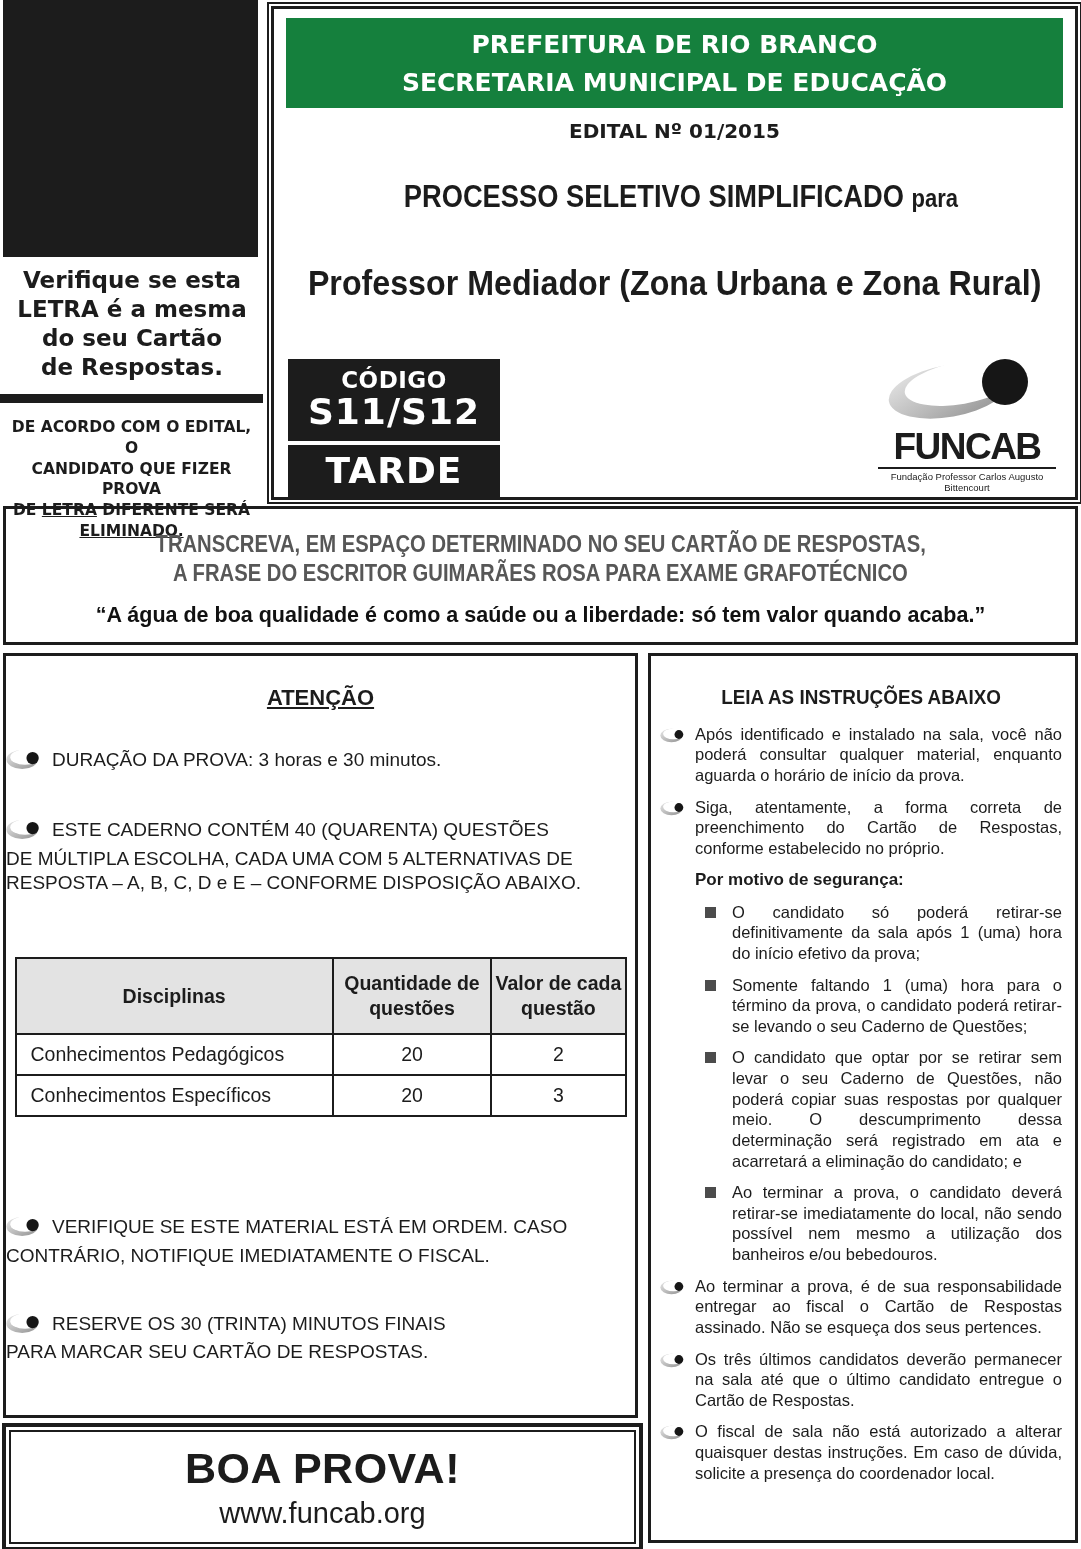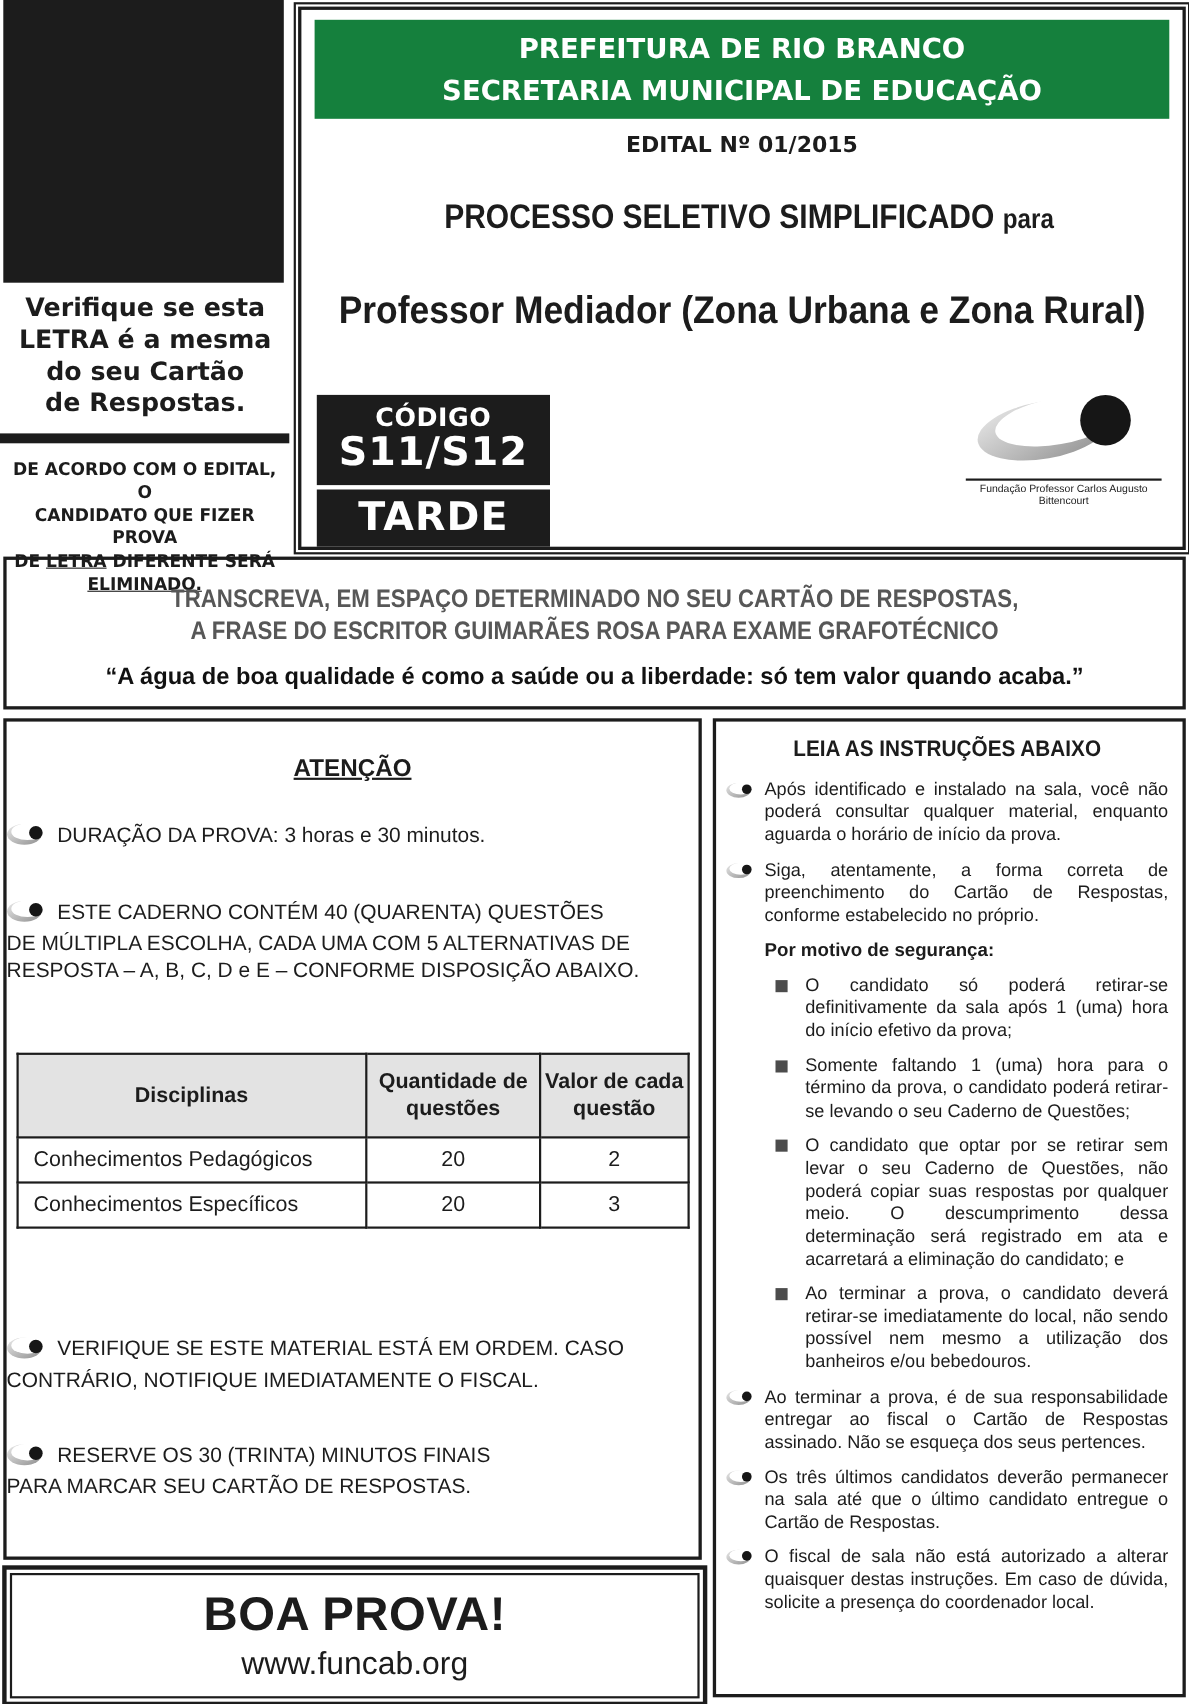--- a/index.html
+++ b/index.html
@@ -62,21 +62,21 @@
   #disc-table td.left{text-align:left;padding-left:14px;}
   .col-disc{width:52%;} .col-qtd{width:26%;} .col-val{width:22%;}
 
   
   #boa-prova-box{left:2px;top:1423px;width:633px;height:120px;border:4px solid #1c1c1c;}
   #boa-prova-box .inner-frame{position:absolute;left:3px;top:3px;right:3px;bottom:3px;border:2px solid #1c1c1c;text-align:center;}
   #boa-prova-text{margin-top:12px;font-weight:bold;font-size:43px;letter-spacing:0.5px;}
   #site-text{margin-top:4px;font-size:29px;}
 
   
-  #instrucoes-panel{left:648px;top:653px;width:430px;height:890px;border:3px solid #1c1c1c;overflow:hidden;padding:12px 13px 0 9px;box-sizing:border-box;font-size:16.5px;line-height:1.25;}
+  #instrucoes-panel{left:648px;top:653px;width:430px;height:890px;border:3px solid #1c1c1c;overflow:hidden;padding:28px 13px 0 9px;box-sizing:border-box;font-size:16.5px;line-height:1.25;}
   #instrucoes-title{text-align:center;font-weight:bold;font-size:20.5px;text-decoration:underline;margin-bottom:14px;}
   .instr-bullet{position:relative;padding-left:35px;text-align:justify;margin-bottom:11px;}
   .instr-bullet .sw-icon-sm{position:absolute;left:0;top:3px;}
   #security-heading{font-weight:bold;padding-left:35px;margin-bottom:11px;font-size:17px;}
   .sq-bullet{position:relative;padding-left:72px;text-align:justify;margin-bottom:11px;}
   .sq-glyph{position:absolute;left:45px;top:5px;width:11px;height:11px;background:#4c4c4c;}
 </style>
 </head>
 <body>
 
@@ -123,20 +123,21 @@
     </div>
 
     <div id="logo-block">
       <span>
         <svg width="160" height="72" viewBox="0 0 160 72">
           <ellipse cx="62" cy="36" rx="61" ry="26" fill="url(#swgrad)" transform="rotate(-10 62 36)"></ellipse>
           <ellipse cx="74" cy="28" rx="57" ry="21" fill="#ffffff" transform="rotate(-10 74 28)"></ellipse>
           <circle cx="118" cy="27" r="23" fill="#161616"></circle>
         </svg>
       </span>
+      <div id="logo-wordmark">FUNCAB</div>
       <div id="logo-rule"></div>
       <div id="logo-subtitle">Fundação Professor Carlos Augusto Bittencourt</div>
     </div>
   </div>
 </div>
 
 <div id="transcreva-box" class="abs">
   <div class="lines">
     <div class="transcreva-line"><span class="cond">TRANSCREVA, EM ESPAÇO DETERMINADO NO SEU CARTÃO DE RESPOSTAS,</span></div>
     <div class="transcreva-line"><span class="cond">A FRASE DO ESCRITOR GUIMARÃES ROSA PARA EXAME GRAFOTÉCNICO</span></div>

